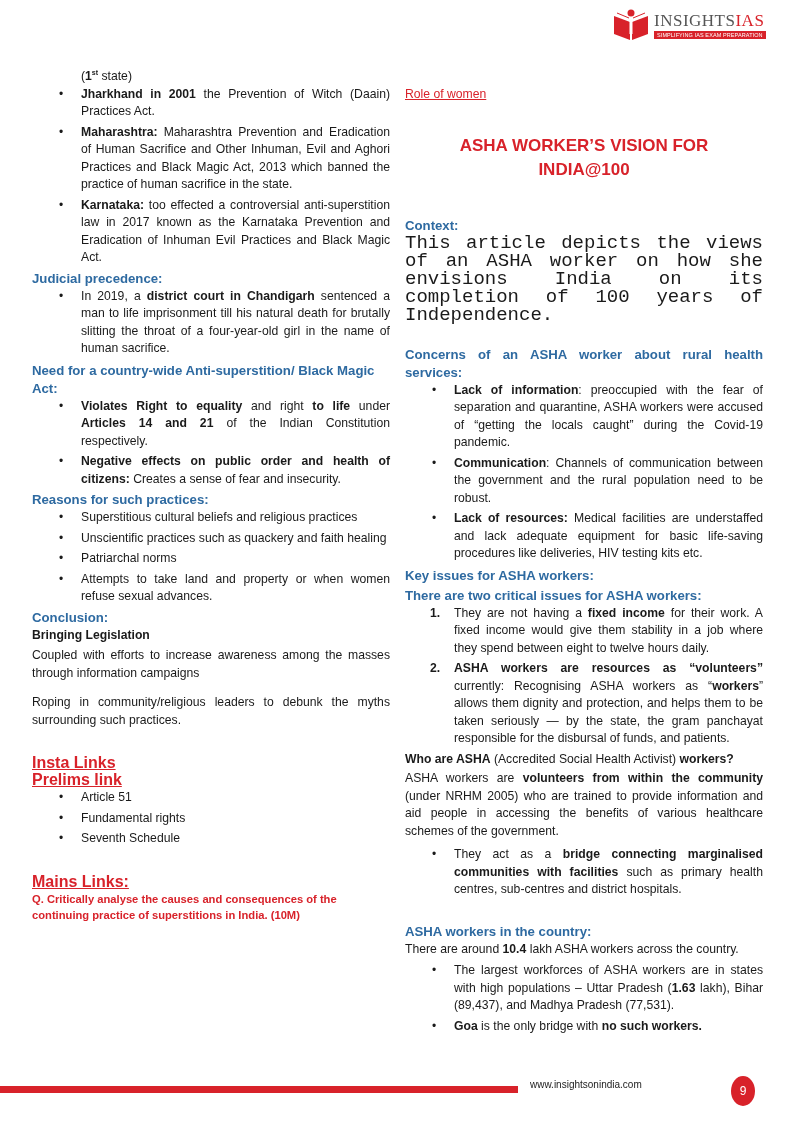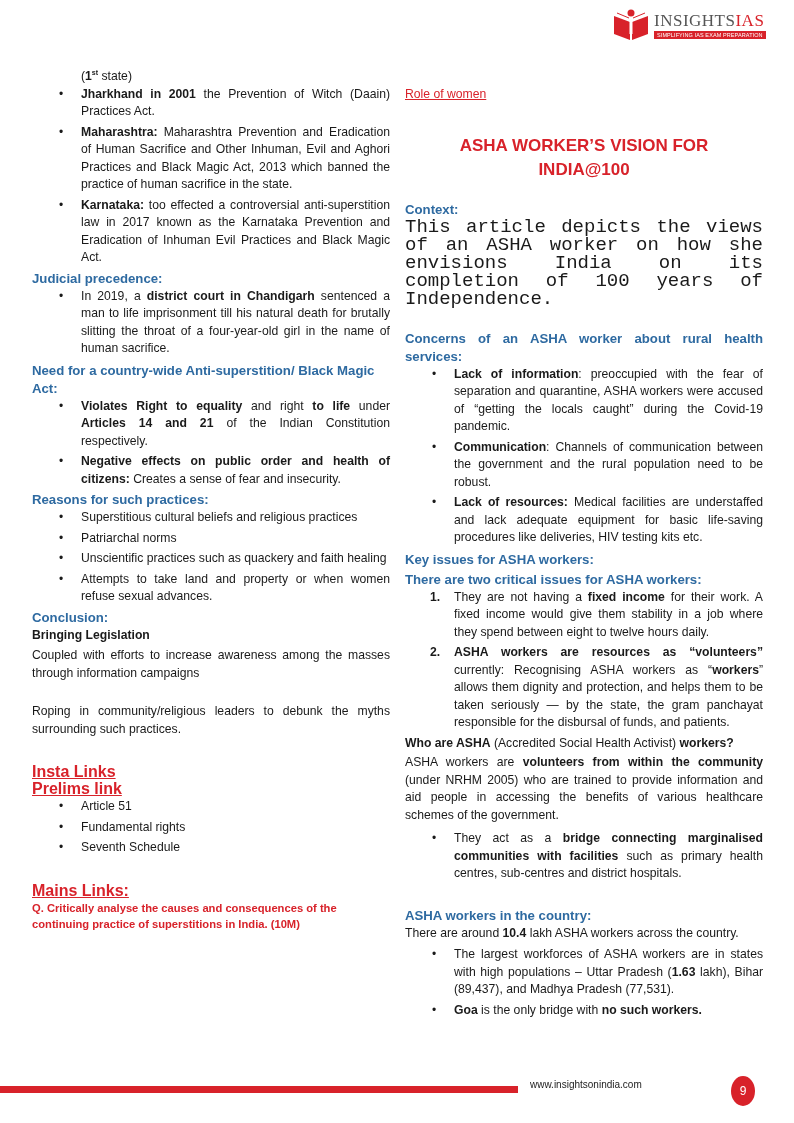--- a/index.html
+++ b/index.html
@@ -80,29 +80,29 @@
 
     <div class="h-blue" style="margin-top:4px;">Need for a country-wide Anti-superstition/ Black Magic Act:</div>
     <ul class="bullets">
       <li><b>Violates Right to equality</b><span> and right </span><b>to life</b><span> under </span><b>Articles 14 and 21</b><span> of the Indian Constitution respectively.</span></li>
       <li><b>Negative effects on public order and health of citizens:</b><span> Creates a sense of fear and insecurity.</span></li>
     </ul>
 
     <div class="h-blue" style="margin-top:3px;">Reasons for such practices:</div>
     <ul class="bullets">
       <li>Superstitious cultural beliefs and religious practices</li>
+      <li>Unscientific practices such as quackery and faith healing</li>
       <li>Patriarchal norms</li>
-      <li>Unscientific practices such as quackery and faith healing</li>
       <li>Attempts to take land and property or when women refuse sexual advances.</li>
     </ul>
 
     <div class="h-blue" style="margin-top:3px;">Conclusion:</div>
     <div style="font-weight:bold;">Bringing Legislation</div>
     <div class="just" style="margin-top:3px;">Coupled with efforts to increase awareness among the masses through information campaigns</div>
-    <div class="just" style="margin-top:21px;">Roping in community/religious leaders to debunk the myths surrounding such practices.</div>
+    <div class="just" style="margin-top:12px;">Roping in community/religious leaders to debunk the myths surrounding such practices.</div>
 
     <div style="margin-top:26px; line-height:16px;">
       <div><span class="red-bold-link">Insta Links</span></div>
       <div><span class="red-bold-link">Prelims link</span></div>
     </div>
     <ul class="bullets">
       <li>Article 51</li>
       <li>Fundamental rights</li>
       <li>Seventh Schedule</li>
     </ul>
@@ -111,21 +111,21 @@
       <span class="red-bold-link">Mains Links:</span>
     </div>
     <div class="red-q">Q. Critically analyse the causes and consequences of the continuing practice of superstitions in India. (10M)</div>
   </div>
 
   <div class="col col-right">
     <div><span class="red-link">Role of women</span></div>
 
     <div class="title" style="margin-top:30px;">ASHA WORKER’S VISION FOR INDIA@100</div>
 
-    <div class="h-blue" style="margin-top:20px; line-height:16px;">Context:</div>
+    <div class="h-blue" style="margin-top:36px; line-height:16px;">Context:</div>
     <div class="context-text">This article depicts the views of an ASHA worker on how she envisions India on its completion of 100 years of Independence.</div>
 
     <div class="h-blue just" style="margin-top:22px;">Concerns of an ASHA worker about rural health services:</div>
     <ul class="bullets">
       <li><b>Lack of information</b><span>: preoccupied with the fear of separation and quarantine, ASHA workers were accused of “getting the locals caught” during the Covid-19 pandemic.</span></li>
       <li><b>Communication</b><span>: Channels of communication between the government and the rural population need to be robust.</span></li>
       <li><b>Lack of resources:</b><span> Medical facilities are understaffed and lack adequate equipment for basic life-saving procedures like deliveries, HIV testing kits etc.</span></li>
     </ul>
 
     <div class="h-blue" style="margin-top:4px;">Key issues for ASHA workers:</div>

